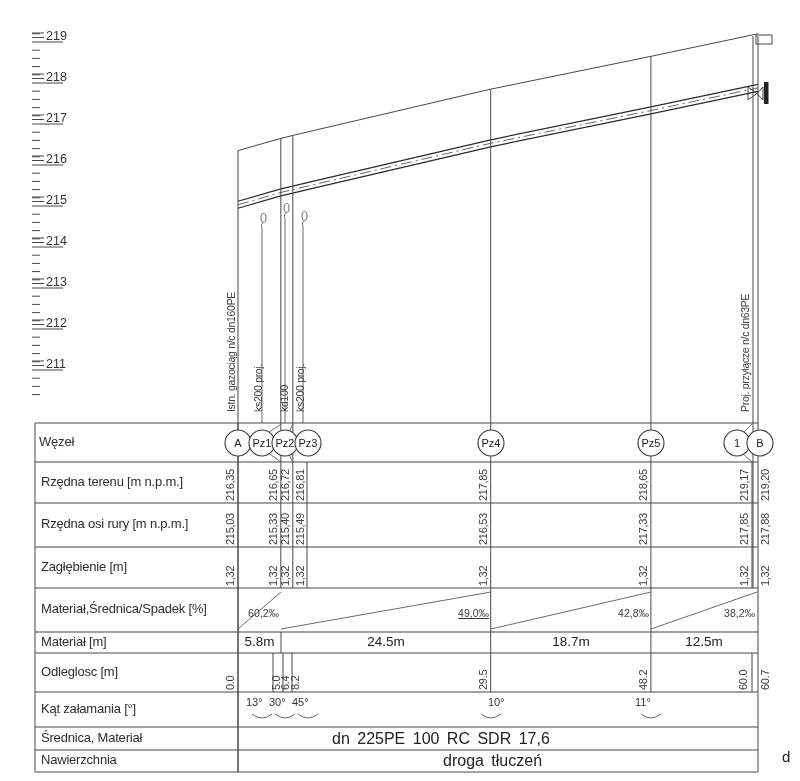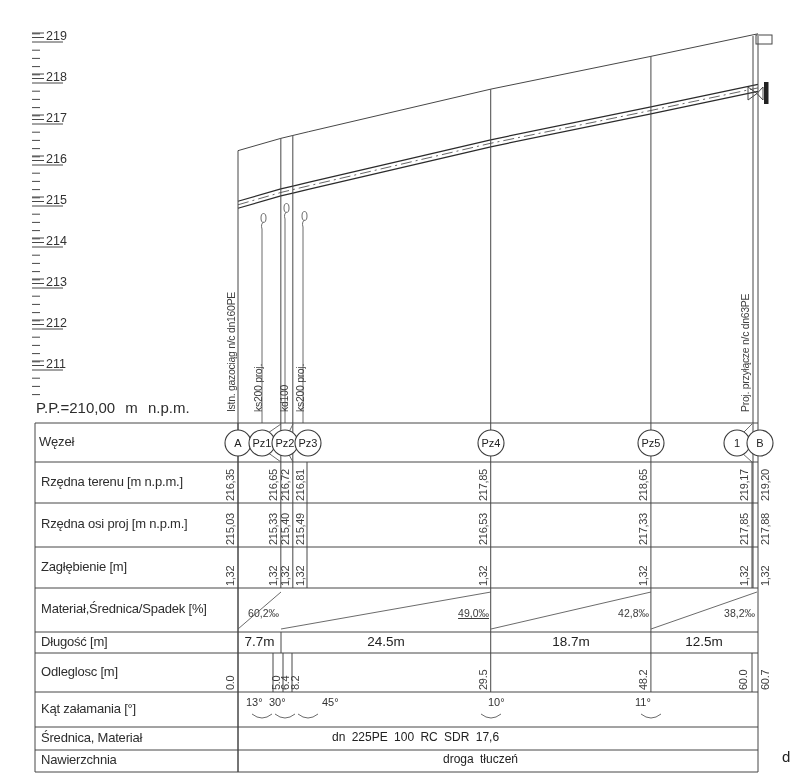--- a/index.html
+++ b/index.html
@@ -8,21 +8,21 @@
   #cad{position:absolute;left:0;top:0}
   .abs{position:absolute;white-space:nowrap}
   .rowlab{font-size:13px;color:#2d2d2d;letter-spacing:-0.2px}
   .rot{transform:rotate(-90deg);transform-origin:0 100%;height:12px;line-height:12px;
        font-size:11px;letter-spacing:-0.3px;color:#3f3f3f}
   .utl{font-size:10.5px;color:#3f3f3f}
   .seglen{font-size:13.5px;color:#222;text-align:center;width:56px}
   .slope{font-size:10.5px;color:#3b3b3b;text-align:right;width:44px}
   .ang{font-size:11px;color:#333;width:32px}
   .datum{font-size:15px;color:#2d2d2d;word-spacing:6px}
-  .bigval{font-size:12px;color:#222;word-spacing:3px}
+  .bigval{font-size:16px;color:#222;word-spacing:3px}
   .ln{stroke:#474747;stroke-width:1;fill:none}
   .thn{stroke:#5a5a5a;stroke-width:0.9;fill:none}
   .thk{stroke:#2b2b2b;stroke-width:1.25;fill:none}
   .dsh{stroke:#555;stroke-width:0.9;fill:none;stroke-dasharray:11 4 2 4}
   .nodec{fill:#fff;stroke:#3a3a3a;stroke-width:1.1}
   .ntxt{font-size:11px;fill:#222;text-anchor:middle}
   .rtxt{font-size:12.5px;fill:#333}
 </style>
 </head>
 <body>
@@ -168,28 +168,27 @@
       <path d="M 275 714 Q 285 722 295 714" class="thn"></path>
       <path d="M 298 714 Q 308 722 318 714" class="thn"></path>
       <path d="M 481 714 Q 491 722 501 714" class="thn"></path>
       <path d="M 641 714 Q 651 722 661 714" class="thn"></path>
       <line x1="238" y1="629" x2="281" y2="592" class="thn"></line>
       <line x1="281" y1="629" x2="491" y2="592" class="thn"></line>
       <line x1="491" y1="629" x2="651" y2="592" class="thn"></line>
       <line x1="651" y1="629" x2="757" y2="592" class="thn"></line>
     </svg>
 
-  <div class="abs datum" style="left:36px;top:399px">P.P.=210,00 m n.p.m.</div>
 
   <div class="abs rowlab" style="left:39px;top:434px">Węzeł</div>
   <div class="abs rowlab" style="left:41px;top:474px">Rzędna terenu [m n.p.m.]</div>
-  <div class="abs rowlab" style="left:41px;top:516px">Rzędna osi proj [m n.p.m.]</div>
+  <div class="abs rowlab" style="left:41px;top:516px">Rzędna osi rury [m n.p.m.]</div>
   <div class="abs rowlab" style="left:41px;top:559px">Zagłębienie [m]</div>
   <div class="abs rowlab" style="left:41px;top:601px">Materiał,Średnica/Spadek [%]</div>
-  <div class="abs rowlab" style="left:41px;top:634px">Długość [m]</div>
+  <div class="abs rowlab" style="left:41px;top:634px">Materiał [m]</div>
   <div class="abs rowlab" style="left:41px;top:664px">Odleglosc [m]</div>
   <div class="abs rowlab" style="left:41px;top:701px">Kąt załamania [°]</div>
   <div class="abs rowlab" style="left:41px;top:730px">Średnica, Materiał</div>
   <div class="abs rowlab" style="left:41px;top:752px">Nawierzchnia</div>
 
   <div class="abs bigval" style="left:332px;top:730px">dn 225PE 100 RC SDR 17,6</div>
   <div class="abs bigval" style="left:443px;top:752px">droga tłuczeń</div>
 
   <div class="abs" style="left:782px;top:748px;font-size:15px;color:#222">d</div>
 <div class="abs rot" style="left: 236px; top: 489px;">216,35</div>
@@ -203,40 +202,40 @@
     <div class="abs ang" style="left: 246px; top: 696px;">13°</div>
     <div class="abs rot" style="left: 291px; top: 489px;">216,72</div>
     <div class="abs rot" style="left: 291px; top: 533px;">215,40</div>
     <div class="abs rot" style="left: 291px; top: 574px;">1,32</div>
     <div class="abs rot" style="left: 291px; top: 678px;">6.4</div>
     <div class="abs ang" style="left: 269px; top: 696px;">30°</div>
     <div class="abs rot" style="left: 306px; top: 489px;">216,81</div>
     <div class="abs rot" style="left: 306px; top: 533px;">215,49</div>
     <div class="abs rot" style="left: 306px; top: 574px;">1,32</div>
     <div class="abs rot" style="left: 301px; top: 678px;">8.2</div>
-    <div class="abs ang" style="left: 292px; top: 696px; margin-left: 30px;">45°</div>
+    <div class="abs ang" style="left: 292px; top: 696px;">45°</div>
     <div class="abs rot" style="left: 489px; top: 489px;">217,85</div>
     <div class="abs rot" style="left: 489px; top: 533px;">216,53</div>
     <div class="abs rot" style="left: 489px; top: 574px;">1,32</div>
     <div class="abs rot" style="left: 489px; top: 678px;">29.5</div>
     <div class="abs ang" style="left: 488px; top: 696px;">10°</div>
     <div class="abs rot" style="left: 649px; top: 489px;">218,65</div>
     <div class="abs rot" style="left: 649px; top: 533px;">217,33</div>
     <div class="abs rot" style="left: 649px; top: 574px;">1,32</div>
     <div class="abs rot" style="left: 649px; top: 678px;">48.2</div>
     <div class="abs ang" style="left: 635px; top: 696px;">11°</div>
     <div class="abs rot" style="left: 750px; top: 489px;">219,17</div>
     <div class="abs rot" style="left: 750px; top: 533px;">217,85</div>
     <div class="abs rot" style="left: 750px; top: 574px;">1,32</div>
     <div class="abs rot" style="left: 749px; top: 678px;">60.0</div>
     <div class="abs rot" style="left: 771px; top: 489px;">219,20</div>
     <div class="abs rot" style="left: 771px; top: 533px;">217,88</div>
     <div class="abs rot" style="left: 771px; top: 574px;">1,32</div>
     <div class="abs rot" style="left: 771px; top: 678px;">60.7</div>
-    <div class="abs seglen" style="left: 231.5px; top: 634px;">7.7m</div>
+    <div class="abs seglen" style="left: 231.5px; top: 634px;">5.8m</div>
     <div class="abs slope" style="left: 235px; top: 607px;">60,2‰</div>
     <div class="abs seglen" style="left: 358px; top: 634px;">24.5m</div>
     <div class="abs slope" style="left: 445px; top: 607px; text-decoration: underline;">49,0‰</div>
     <div class="abs seglen" style="left: 543px; top: 634px;">18.7m</div>
     <div class="abs slope" style="left: 605px; top: 607px;">42,8‰</div>
     <div class="abs seglen" style="left: 676px; top: 634px;">12.5m</div>
     <div class="abs slope" style="left: 711px; top: 607px;">38,2‰</div>
     <div class="abs rot utl" style="left: 237px; top: 400px;">Istn. gazociąg n/c dn160PE</div>
     <div class="abs rot utl" style="left: 264px; top: 400px;">ks200 proj.</div>
     <div class="abs rot utl" style="left: 290px; top: 400px;">kd100</div>

